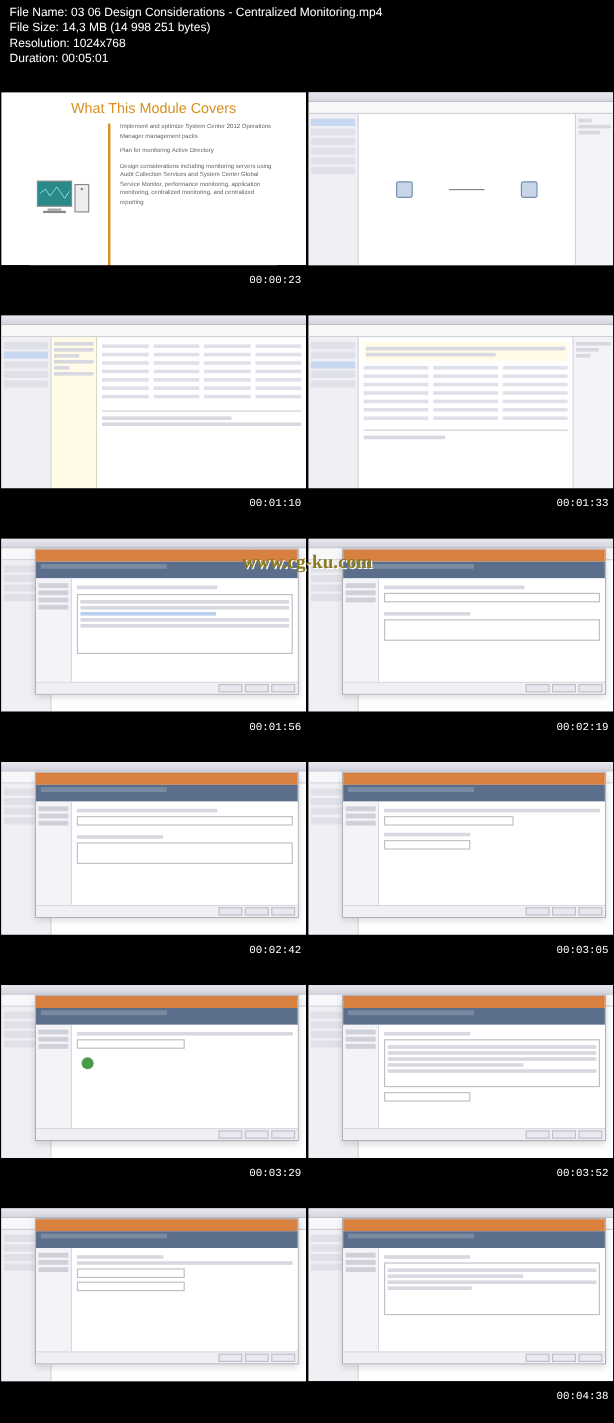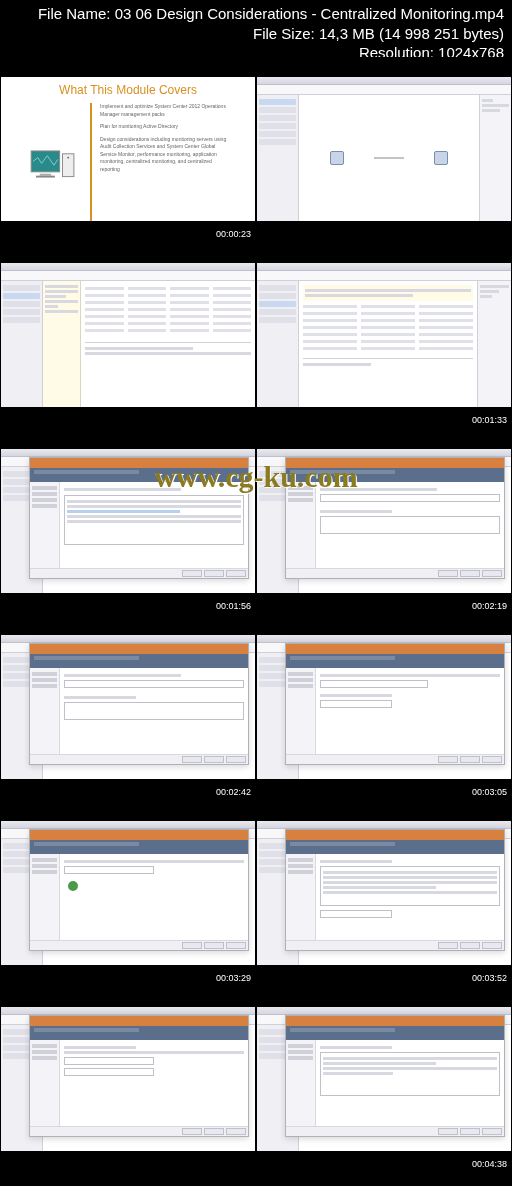--- a/index.html
+++ b/index.html
@@ -11,21 +11,21 @@
   font-size: 9px;
   color: #fff;
   overflow: hidden;
 }
 .header {
   background: #000;
   padding: 4px 8px;
   height: 56px;
   position: relative;
 }
-.header-info { font-size: 15px; line-height: 1.3; color: #fff; text-align: right; }
+.header-info { font-size: 10px; line-height: 1.3; color: #fff; }
 .mpc-logo {
   position: absolute;
   right: 10px;
   top: 8px;
   font-size: 26px;
   font-weight: 300;
   letter-spacing: 1px;
   color: rgba(255,255,255,0.35);
   font-style: italic;
   font-family: Arial, sans-serif;
@@ -42,21 +42,21 @@
   background: #000;
   overflow: hidden;
 }
 .bar-top, .bar-bot {
   position: absolute;
   left: 0; right: 0;
   height: 20px;
   background: #000;
 }
 .bar-top { top: 0; }
-.bar-bot { bottom: 0; }
+.bar-bot { bottom: 0; font-family: Liberation Mono, monospace; }
 .timestamp {
   position: absolute;
   right: 4px;
   bottom: 2px;
   font-size: 9px;
   color: #fff;
 }
 .content {
   position: absolute;
   top: 20px; bottom: 20px; left: 0; right: 0;
@@ -209,21 +209,21 @@
   width: 20px;
   height: 7px;
   background: #e8e8f0;
   border: 1px solid #c0c0c8;
 }
 .watermark {
   position: absolute;
   top: 460px;
   left: 50%;
   transform: translateX(-50%);
-  font-size: 30px;
+  font-size: 16px;
   font-family: Georgia, serif;
   color: #8a7a20;
   text-shadow: 1px 1px 0 #fff;
   z-index: 100;
   pointer-events: none;
   font-weight: bold;
 }
 .node-graph {
   display:flex;
   align-items:center;
@@ -252,20 +252,21 @@
 }
 </style>
 </head>
 <body>
 
 <div class="header">
   <div class="header-info">
     <div><span>File Name:</span> <span>03 06 Design Considerations - Centralized Monitoring.mp4</span></div>
     <div><span>File Size:</span> <span>14,3 MB (14 998 251 bytes)</span></div>
     <div><span>Resolution:</span> <span>1024x768</span></div>
+    <div><span>Duration:</span> <span>00:05:01</span></div>
   </div>
 </div>
 
 <div class="grid">
 
   <div class="thumb">
     <div class="bar-top"></div>
     <div class="content">
       <div style="background:#fff;height:100%;padding:6px 24px;">
         <div class="slide-title">What This Module Covers</div>
@@ -393,20 +394,23 @@
                 <span></span>
               </div>
             <div style="border-top:1px solid #d0d0d8;margin-top:8px;padding-top:2px;">
               <div class="mock-text med"></div>
                 <div class="mock-text"></div>
             </div>
           </div>
         </div>
       </div>
     </div>
+    <div class="bar-bot">
+        <span class="timestamp">00:01:10</span>
+      </div>
   </div>
 
   <div class="thumb">
     <div class="bar-top"></div>
     <div class="content">
       <div class="appwin">
         <div class="titlebar"></div>
           <div class="toolbar"></div>
         <div class="body-area">
           <div class="sidebar">

